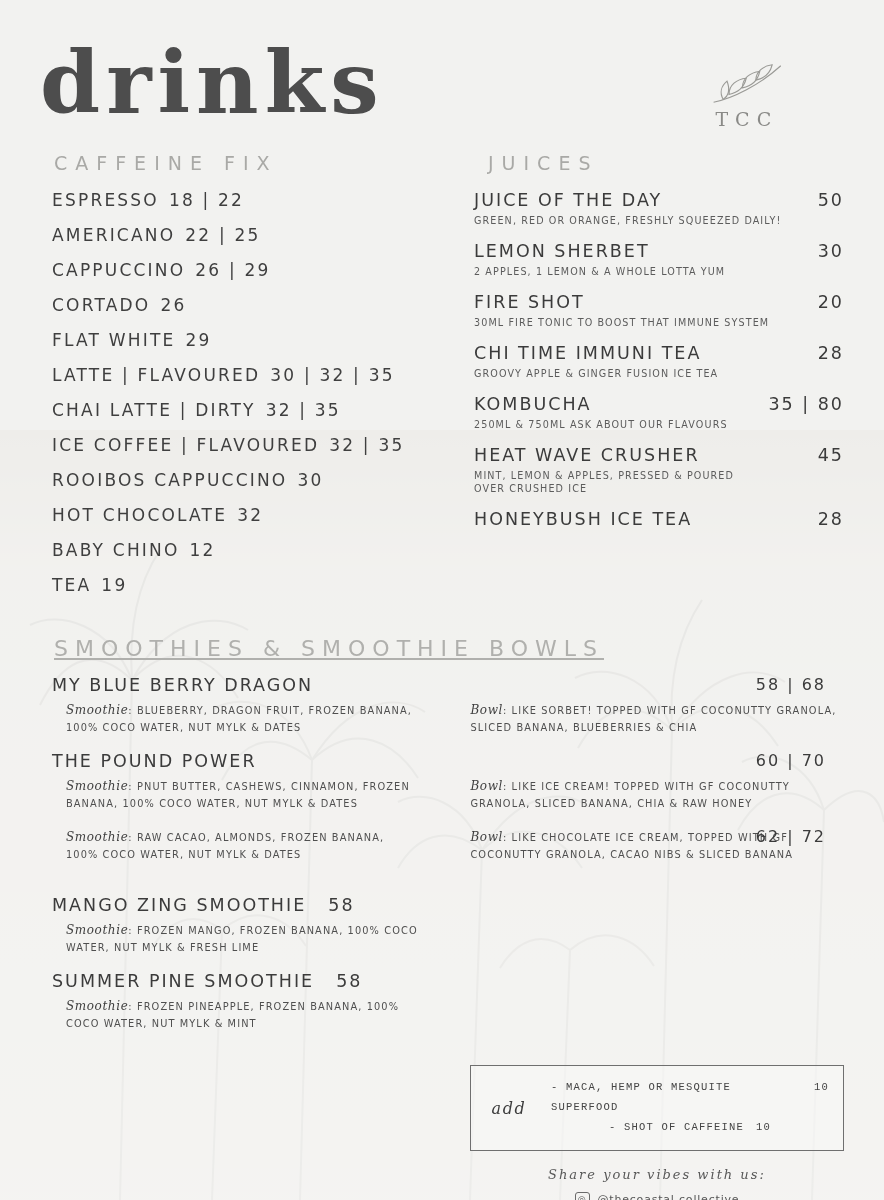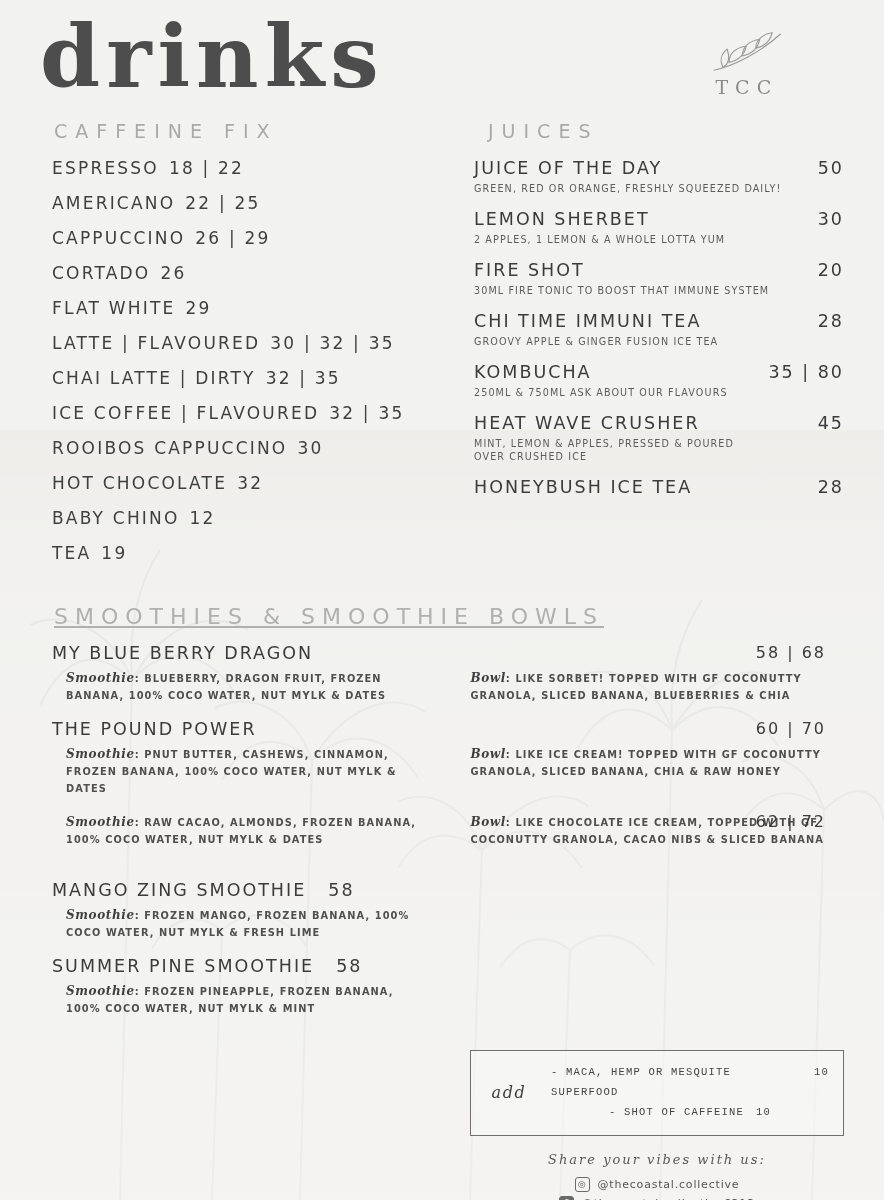--- a/index.html
+++ b/index.html
@@ -22,58 +22,59 @@
     height: 770px;
     opacity: 0.5;
     pointer-events: none;
     z-index: 0;
   }
   .page {
     position: relative;
     z-index: 2;
     width: 884px;
     height: 924px;
-    padding: 10px 40px 0 40px;
+    padding: 36px 40px 0 40px;
   }
 
   
   .masthead {
     position: relative;
     height: 110px;
   }
   .title-drinks {
     font-family: "DejaVu Serif", serif;
     font-weight: 700;
     font-size: 86px;
     letter-spacing: 6px;
     color: #4d4d4d;
     line-height: 1;
     margin: 0;
     padding-top: 4px;
   }
   .brandmark {
     position: absolute;
     right: 54px;
-    top: 18px;
+    top: 24px;
     text-align: center;
     color: #8d8d8a;
   }
   .brandmark .leaf { display: block; height: 48px; }
   .brandmark .tcc {
     font-family: "DejaVu Serif", serif;
     font-size: 19px;
     letter-spacing: 7px;
     color: #8a8a87;
     margin-top: 2px;
   }
 
   
   .cols {
     display: flex;
     gap: 64px;
+    margin-top: 6px;
   }
   .col { flex: 1 1 0; min-width: 0; }
   .col-left { max-width: 378px; }
   .col-right { max-width: 388px; }
 
   .section-head {
     font-family: "DejaVu Sans", sans-serif;
     font-size: 19px;
     letter-spacing: 8px;
     color: #a9a9a6;
@@ -178,21 +179,20 @@
     margin-top: 5px;
   }
   .sm-colL { width: 396px; padding-left: 26px; }
   .sm-colR { width: 390px; }
   .sm-desc {
     font-family: "DejaVu Sans", sans-serif;
     font-size: 9.8px;
     letter-spacing: 1.1px;
     color: #4f4f4f;
     line-height: 1.7;
-    font-weight: bold;
   }
   .script {
     font-family: "DejaVu Serif", serif;
     font-style: italic;
     font-size: 12px;
     letter-spacing: 0.6px;
     color: #3f3f3f;
   }
 
   

